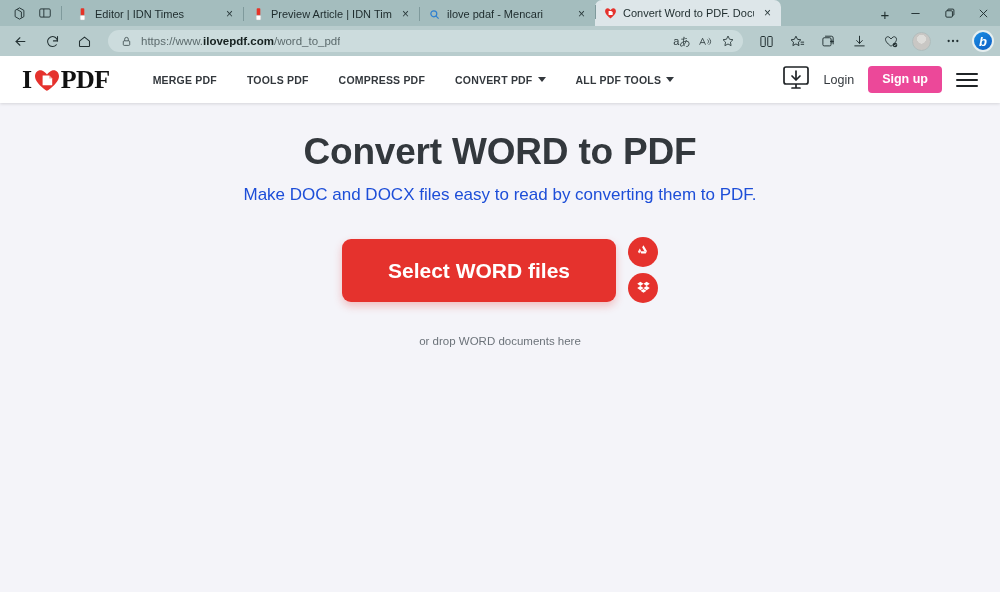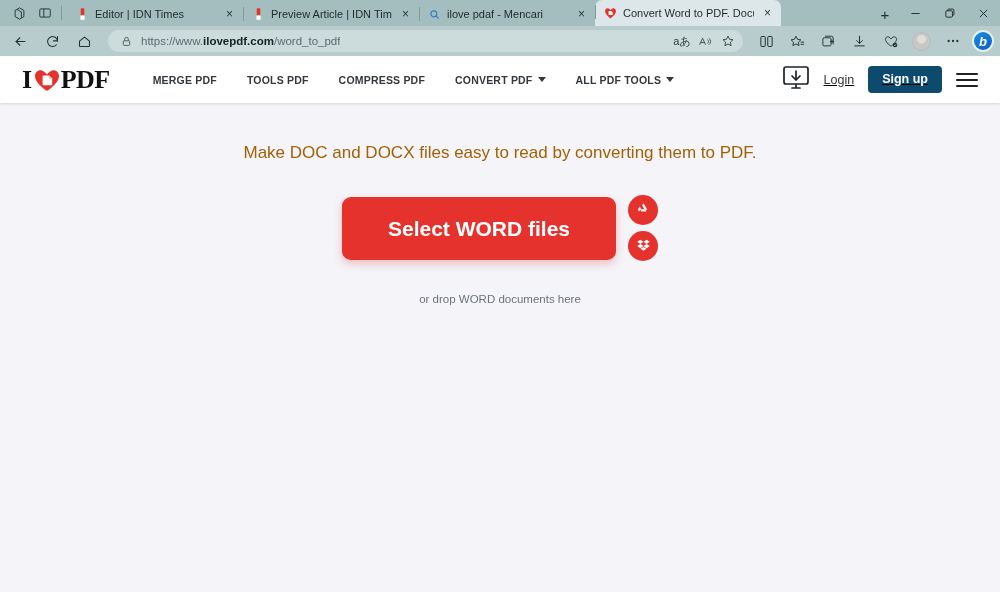--- a/index.html
+++ b/index.html
@@ -95,32 +95,32 @@
           color: #111; letter-spacing: -.5px; font-family: "Liberation Serif", serif; }
   .logo .heart { margin: 0 1px 0 2px; display: inline-flex; }
 
   .mainnav { display: flex; align-items: center; margin-left: 30px; gap: 4px; }
   .navitem {
     font-size: 10.5px; font-weight: 700; color: #33383d; letter-spacing: .2px;
     padding: 0 13px; display: flex; align-items: center; gap: 5px; white-space: nowrap;
   }
   .caret { width: 0; height: 0; border-left: 4px solid transparent; border-right: 4px solid transparent; border-top: 5px solid #33383d; }
 
-  .header-right { margin-left: auto; display: flex; align-items: center; gap: 14px; text-decoration: underline; }
+  .header-right { margin-left: auto; display: flex; align-items: center; gap: 14px; }
   .login-link { font-size: 12.5px; color: #33383d; font-weight: 400; }
   .signup-btn {
-    background: #0c4a6e; color: #fff; font-size: 12.5px; font-weight: 700;
+    background: #ec4899; color: #fff; font-size: 12.5px; font-weight: 700;
     padding: 7px 14px; border-radius: 4px; line-height: 1;
   }
   .burger { display: flex; flex-direction: column; gap: 4px; width: 22px; }
   .burger span { height: 2px; background: #1f2326; border-radius: 1px; display: block; }
 
   .content { flex: 1 1 auto; display: flex; flex-direction: column; align-items: center; padding-top: 28px; }
   .h1 { font-size: 37px; font-weight: 700; color: #33383d; letter-spacing: -.2px; }
-  .sub { font-size: 17px; color: #a16207; margin-top: 12px; font-weight: 400; }
+  .sub { font-size: 17px; color: #1d4ed8; margin-top: 12px; font-weight: 400; }
 
   .upload-row { display: flex; align-items: center; gap: 12px; margin-top: 32px; }
   .select-btn {
     background: #e5322d; color: #fff; font-size: 21px; font-weight: 700;
     padding: 21px 46px; border-radius: 9px; box-shadow: 0 4px 9px rgba(229,50,45,.28); line-height: 1;
   }
   .cloud-col { display: flex; flex-direction: column; gap: 6px; }
   .cloud-btn {
     width: 30px; height: 30px; border-radius: 50%; background: #e5322d;
     display: flex; align-items: center; justify-content: center;
@@ -365,20 +365,21 @@
         <span class="signup-btn">Sign up</span>
         <span class="burger">
           <span></span>
           <span></span>
           <span></span>
         </span>
       </div>
     </div>
 
     <div class="content">
+      <h1 class="h1">Convert WORD to PDF</h1>
       <p class="sub">Make DOC and DOCX files easy to read by converting them to PDF.</p>
 
       <div class="upload-row">
         <div class="select-btn">Select WORD files</div>
         <div class="cloud-col">
           <div class="cloud-btn">
             <span>
               <svg width="15" height="14" viewBox="0 0 24 22" fill="#fff">
                 <path d="M12 3.2l5.6 9.8h-4.1L9.8 6.6z"></path>
                 <path d="M6.4 13h11.2l-2 3.6H8.4z"></path>

